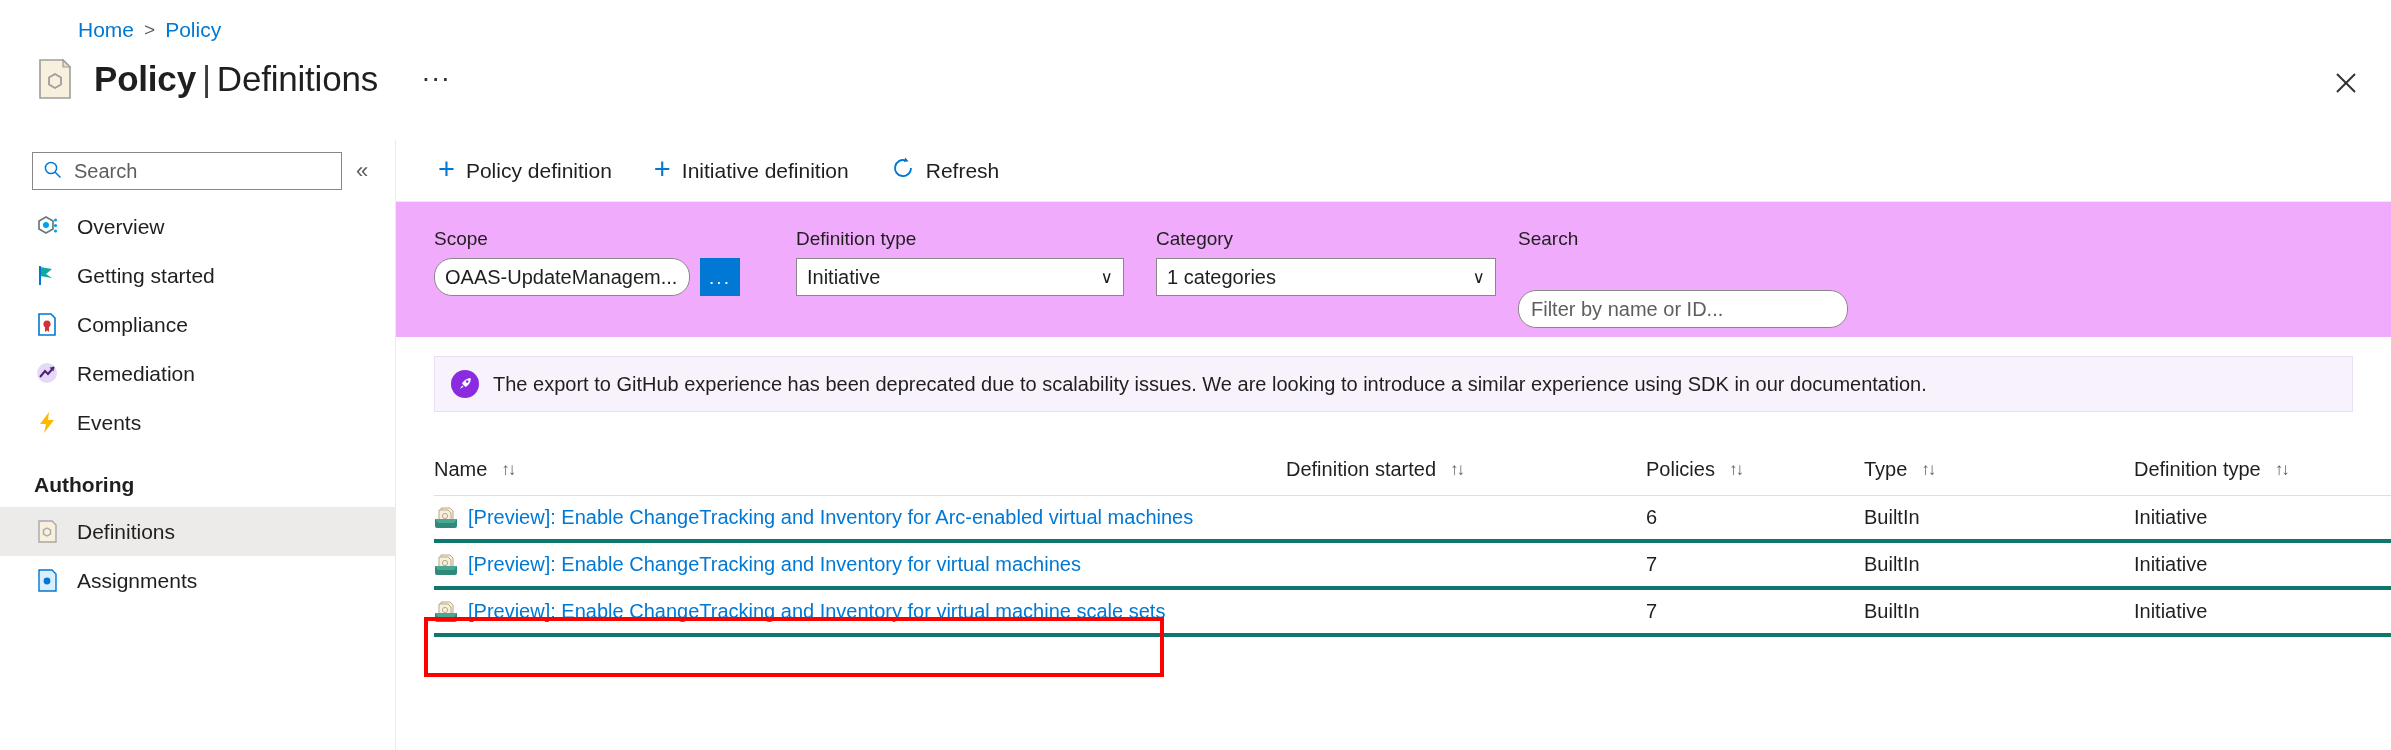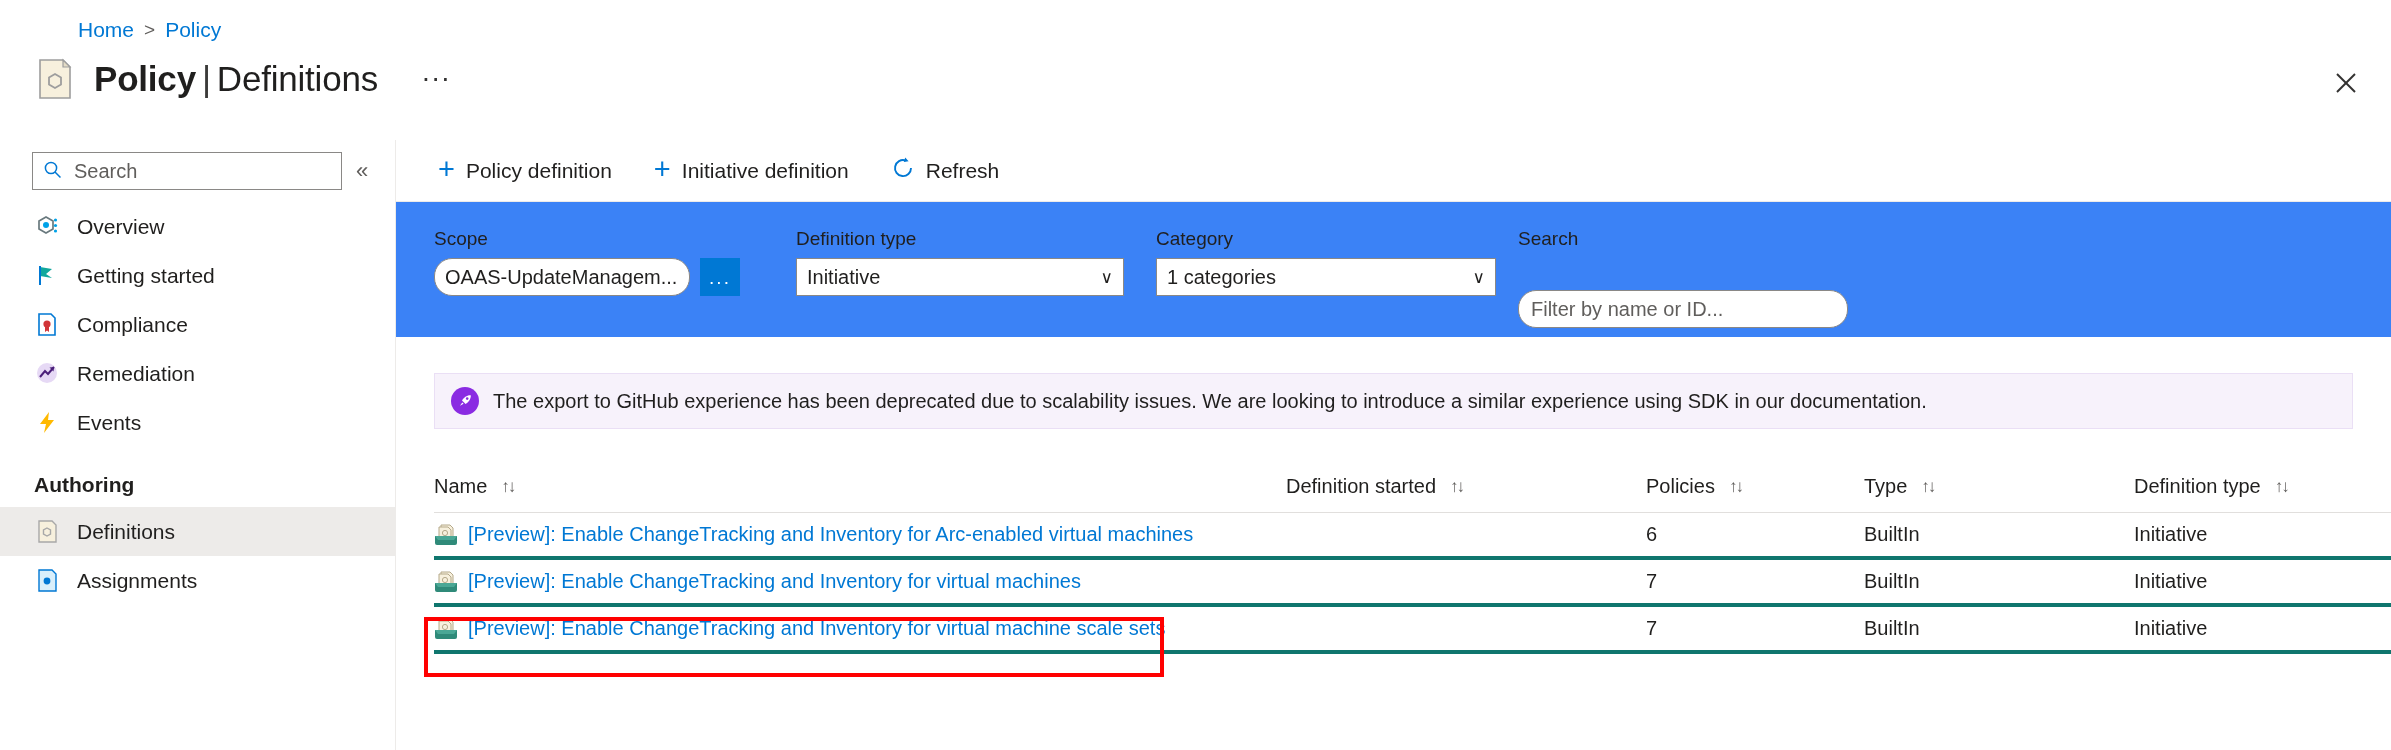--- a/index.html
+++ b/index.html
@@ -84,21 +84,21 @@
     border-bottom:1px solid #edebe9;
   }
   .tb-btn {
     display:flex; align-items:center; gap:11px;
     font-size:21px; color:#201f1e; cursor:pointer; height:42px; padding:0 4px;
   }
   .tb-plus { color:#0078d4; font-size:29px; font-weight:300; line-height:1; margin-top:-2px; }
 
   
   .filterbar {
-    background:#3b82f6; height:135px; padding:26px 0 0 38px;
+    background:#f0abfc; height:135px; padding:26px 0 0 38px;
     display:flex; align-items:flex-start; gap:0;
   }
   .fcol { display:flex; flex-direction:column; }
   .flabel { font-size:19px; color:#201f1e; margin-bottom:8px; }
   .fctl { display:flex; align-items:center; gap:10px; }
   .finput, .fselect {
     height:38px; border:1px solid #8a8886; background:#fff;
     font-size:20px; color:#201f1e; padding:0 10px;
     display:flex; align-items:center;
     font-family:"Liberation Sans", sans-serif;
@@ -114,21 +114,21 @@
   .fsearch input::placeholder { color:#605e5c; }
   .dots-btn {
     width:40px; height:38px; background:#0078d4; color:#fff;
     display:flex; align-items:center; justify-content:center;
     cursor:pointer; font-size:19px; letter-spacing:2px; line-height:1;
   }
   .chev-dn { color:#201f1e; font-size:17px; }
   .gap1 { width:56px; } .gap2 { width:32px; } .gap3 { width:22px; }
 
   
-  .banner-wrap { padding:36px 0 0 38px; }
+  .banner-wrap { padding:19px 0 0 38px; }
   .banner {
     background:#f7f2fb; border:1px solid #eadff5;
     height:56px; display:flex; align-items:center; gap:14px; padding:0 16px;
     margin-right:38px;
   }
   .rocket-ic { width:28px; height:28px; border-radius:50%; background:#8a2be2;
     display:flex; align-items:center; justify-content:center; flex:none; }
   .banner-text { font-size:20px; color:#201f1e; }
 
   

